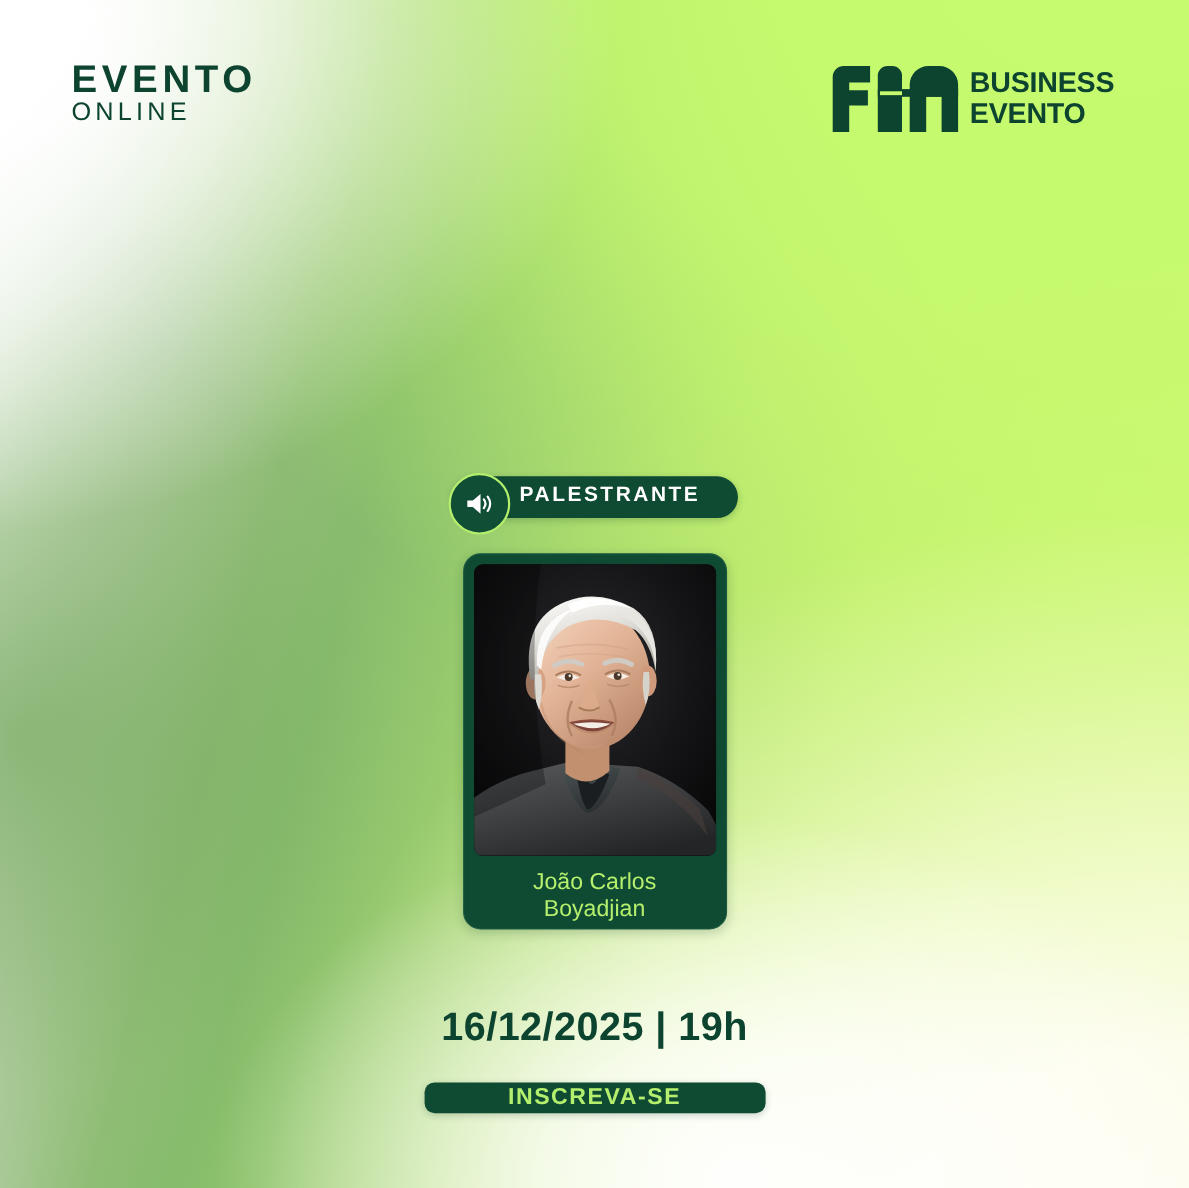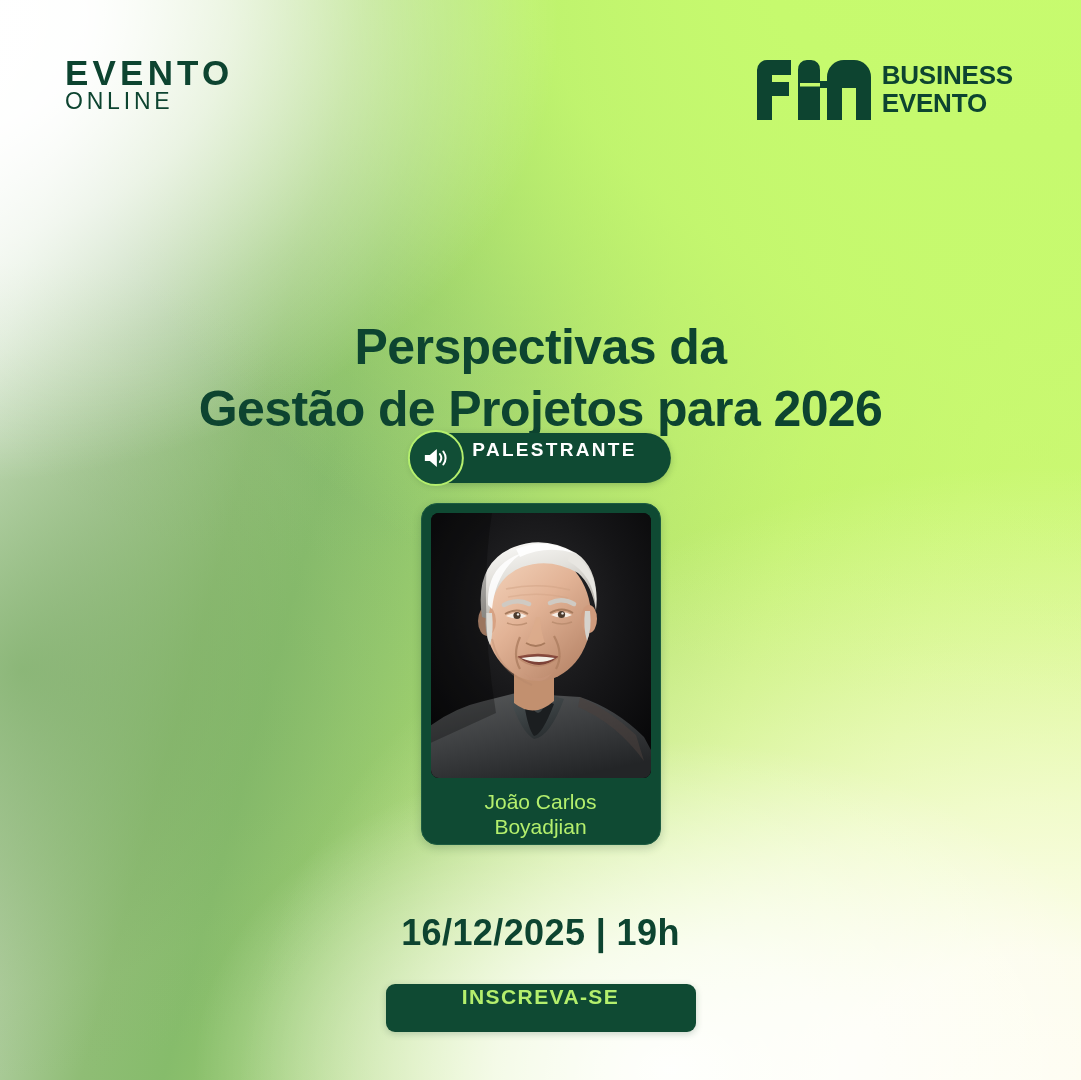--- a/index.html
+++ b/index.html
@@ -144,21 +144,21 @@
   .headline .l1 { display: block; }
   .headline .l2 { display: block; }
 
   
   .badge {
     position: absolute;
     left: 50%;
     transform: translateX(-50%);
     top: 433px;
     height: 34px;
-    padding: 0 34px 16px 62px;
+    padding: 0 34px 4px 62px;
     display: flex;
     align-items: center;
     background: #0f4a33;
     border-radius: 26px;
     box-shadow: 0 2px 7px rgba(20,60,35,0.25);
   }
   .badge-text {
     color: #ffffff;
     font-size: 19px;
     font-weight: bold;
@@ -225,25 +225,26 @@
     font-size: 36px;
     font-weight: bold;
     letter-spacing: 0.4px;
   }
   .cta-button {
     position: absolute;
     left: 50%;
     transform: translateX(-50%);
     top: 984px;
     width: 310px;
-    height: 48px;
+    height: 28px;
     background: #0f4a33;
     border-radius: 9px;
     border: none;
     display: flex;
+    align-items: center;
     justify-content: center;
     cursor: pointer;
     box-shadow: 0 2px 7px rgba(20,60,35,0.22);
   }
   .cta-label {
     color: #b4ef6d;
     font-size: 21px;
     font-weight: bold;
     letter-spacing: 1.4px;
     font-family: "Liberation Sans", sans-serif;
@@ -278,24 +279,20 @@
 
       <rect x="43" y="23" width="73" height="7" fill="#0d4430"></rect>
       <rect x="45" y="25" width="20" height="3.5" fill="#c6fa6e"></rect>
     </svg>
     <div class="fia-words">
       <div>BUSINESS</div>
       <div>EVENTO</div>
     </div>
   </div>
 
-  <h1 class="headline">
-    <span class="l1">Perspectivas da</span>
-    <span class="l2">Gestão de Projetos para 2026</span>
-  </h1>
 
   <div class="badge">
     <div class="badge-circle">
       <svg width="27" height="22" viewBox="0 0 27 22" aria-hidden="true">
         <path d="M3 8 L8 8 L15 2 L15 20 L8 14 L3 14 Z" fill="#ffffff"></path>
         <path d="M18 7 Q21 11 18 15" stroke="#ffffff" stroke-width="2" fill="none" stroke-linecap="round"></path>
         <path d="M21.5 4.5 Q26 11 21.5 17.5" stroke="#ffffff" stroke-width="2" fill="none" stroke-linecap="round"></path>
       </svg>
     </div>
     <span class="badge-text">PALESTRANTE</span>

